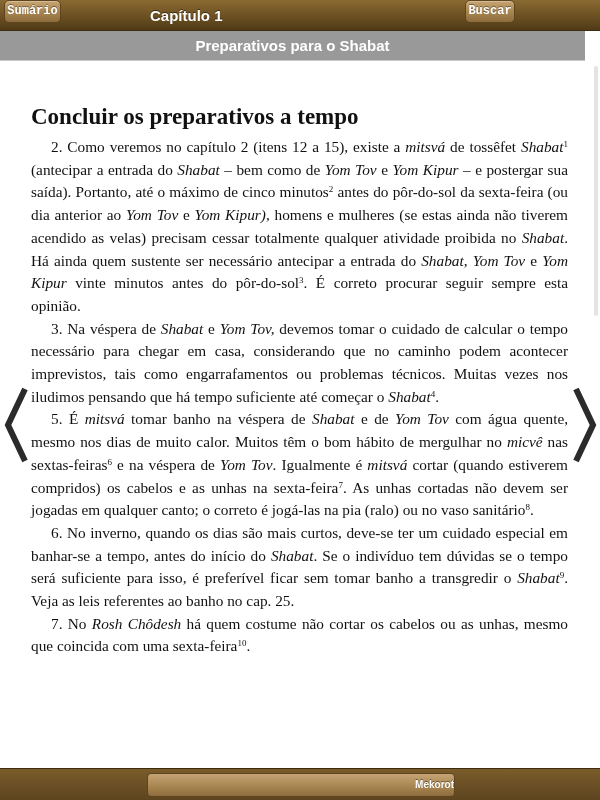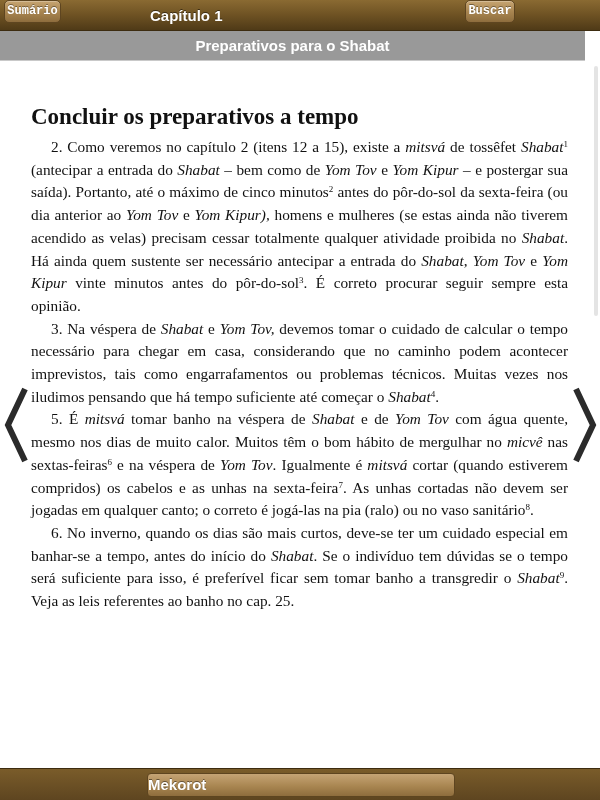--- a/index.html
+++ b/index.html
@@ -68,21 +68,21 @@
     position: absolute; left: 0; top: 768px; width: 600px; height: 32px;
     background: linear-gradient(to bottom, #7a5c2a 0%, #5e4520 100%);
     border-top: 1px solid #3d2c10;
   }
   .mekorot-btn {
     position: absolute; left: 147px; top: 4px; width: 308px; height: 24px;
     border-radius: 4px;
     background: linear-gradient(to bottom, #c5a475 0%, #a98651 55%, #8e6d3d 100%);
     border: 1px solid #5e4520;
     color: #fff; font-family: "Liberation Sans", sans-serif; font-weight: bold;
-    font-size: 15px; line-height: 22px; text-align: left;
+    font-size: 10px; line-height: 22px; text-align: right;
     text-shadow: 0 -1px 0 rgba(0,0,0,0.45);
     cursor: pointer;
   }
 </style>
 </head>
 <body>
 
 <div class="topbar">
   <div class="tb-btn btn-sumario">Sumário</div>
   <div class="tb-title">Capítulo 1</div>
@@ -91,20 +91,21 @@
 
 <div class="subbar">Preparativos para o Shabat</div>
 
 <div class="content">
   <div class="article" id="article">
       <h2>Concluir os preparativos a tempo</h2>
       <p>2. Como veremos no capítulo 2 (itens 12 a 15), existe a <i>mitsvá</i> de tossêfet <i>Shabat</i><sup>1</sup> (antecipar a entrada do <i>Shabat</i> – bem como de <i>Yom Tov</i> e <i>Yom Kipur</i> – e postergar sua saída). Portanto, até o máximo de cinco minutos<sup>2</sup> antes do pôr-do-sol da sexta-feira (ou dia anterior ao <i>Yom Tov</i> e <i>Yom Kipur),</i> homens e mulheres (se estas ainda não tiverem acendido as velas) precisam cessar totalmente qualquer atividade proibida no <i>Shabat</i>. Há ainda quem sustente ser necessário antecipar a entrada do <i>Shabat</i>, <i>Yom Tov</i> e <i>Yom Kipur</i> vinte minutos antes do pôr-do-sol<sup>3</sup>. É correto procurar seguir sempre esta opinião.</p>
       <p>3. Na véspera de <i>Shabat</i> e <i>Yom Tov,</i> devemos tomar o cuidado de calcular o tempo necessário para chegar em casa, considerando que no caminho podem acontecer imprevistos, tais como engarrafamentos ou problemas técnicos. Muitas vezes nos iludimos pensando que há tempo suficiente até começar o <i>Shabat</i><sup>4</sup>.</p>
       <p>5. É <i>mitsvá</i> tomar banho na véspera de <i>Shabat</i> e de <i>Yom Tov</i> com água quente, mesmo nos dias de muito calor. Muitos têm o bom hábito de mergulhar no <i>micvê</i> nas sextas-feiras<sup>6</sup> e na véspera de <i>Yom Tov</i>. Igualmente é <i>mitsvá</i> cortar (quando estiverem compridos) os cabelos e as unhas na sexta-feira<sup>7</sup>. As unhas cortadas não devem ser jogadas em qualquer canto; o correto é jogá-las na pia (ralo) ou no vaso sanitário<sup>8</sup>.</p>
       <p>6. No inverno, quando os dias são mais curtos, deve-se ter um cuidado especial em banhar-se a tempo, antes do início do <i>Shabat</i>. Se o indivíduo tem dúvidas se o tempo será suficiente para isso, é preferível ficar sem tomar banho a transgredir o <i>Shabat</i><sup>9</sup>. Veja as leis referentes ao banho no cap. 25.</p>
+      <p>7. No <i>Rosh Chôdesh</i> há quem costume não cortar os cabelos ou as unhas, mesmo que coincida com uma sexta-feira<sup>10</sup>.</p>
     </div>
 </div>
 
 <div class="scrollbar"></div>
 
 <div class="nav-arrow nav-left">
   <svg width="26" height="80" viewBox="0 0 26 80">
     <polyline points="22,4 5,40 22,76" fill="none" stroke="#2b2b2b" stroke-width="6" stroke-linejoin="miter"></polyline>
   </svg>
 </div>

